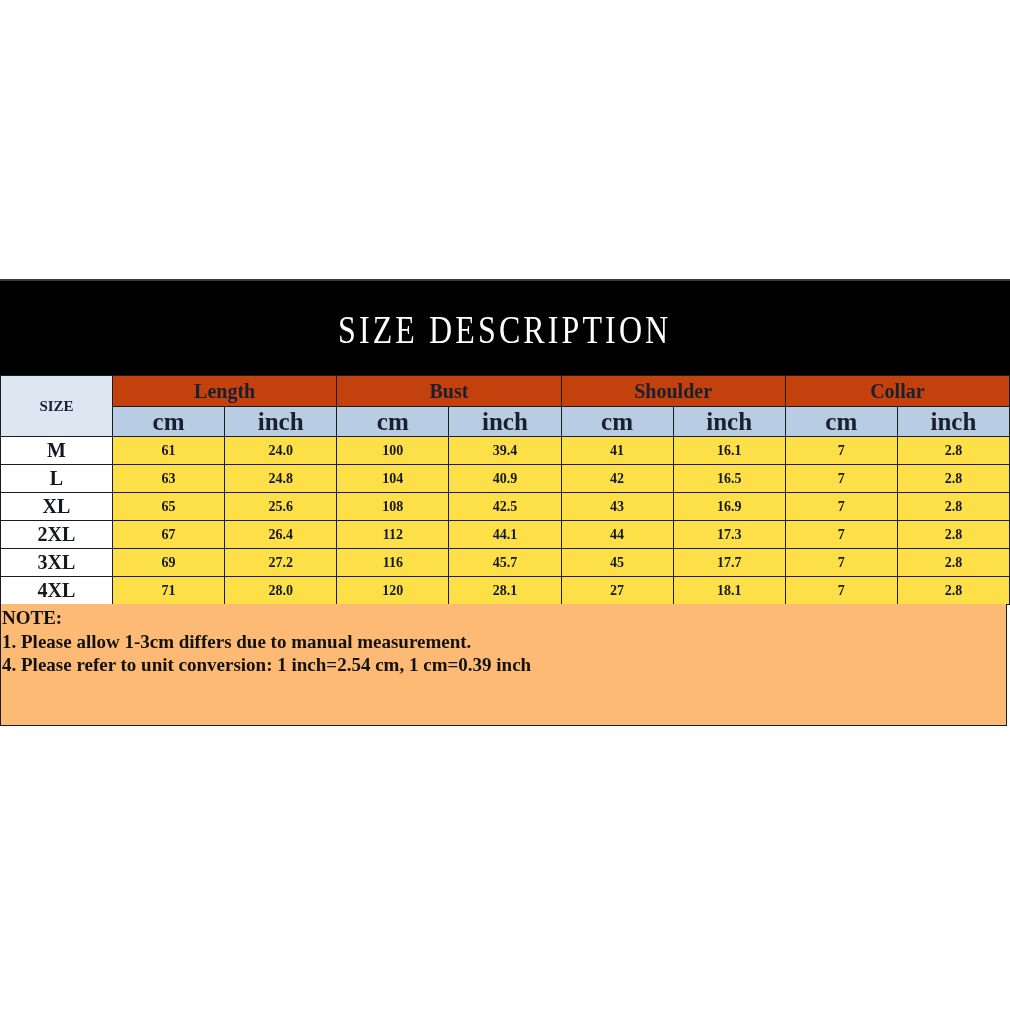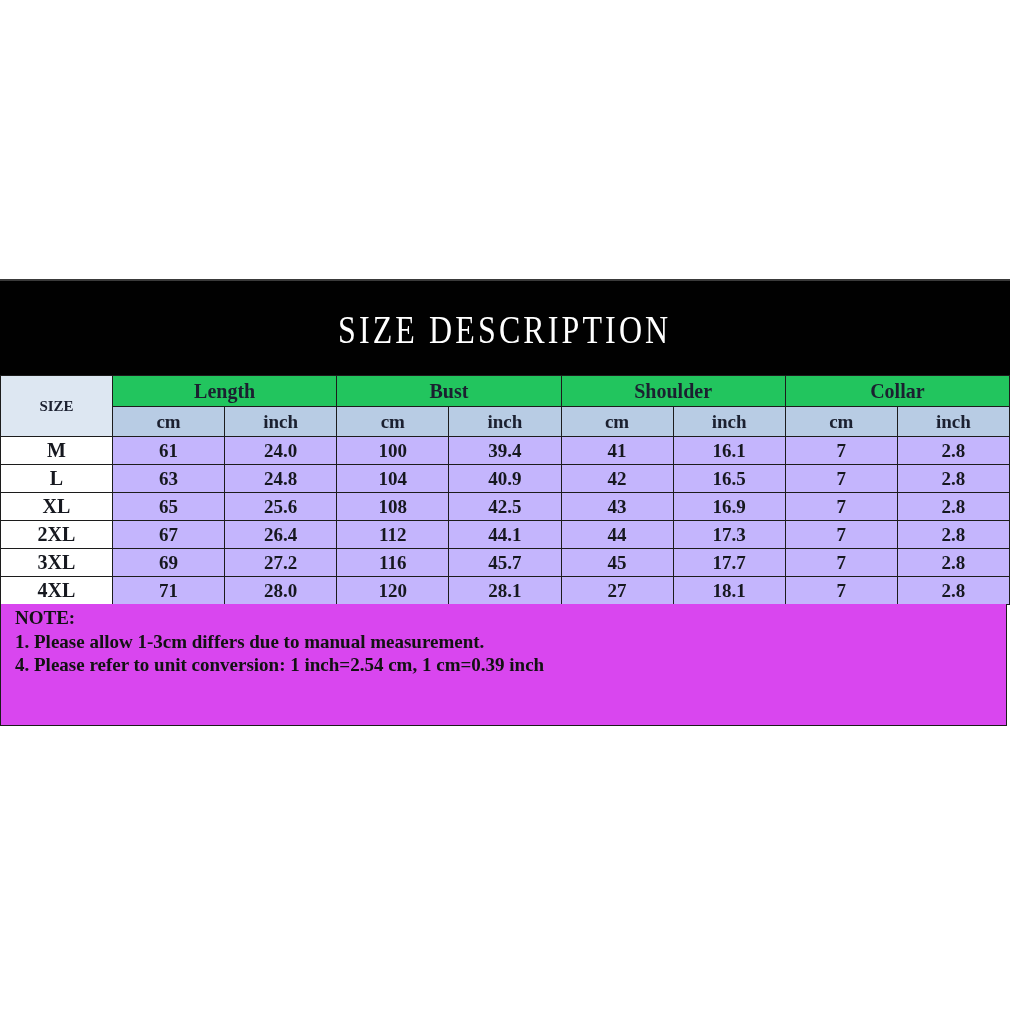--- a/index.html
+++ b/index.html
@@ -64,57 +64,57 @@
   tr.unit-row     { height: 30px; }
   tr.data-row     { height: 28px; }
 
   th.size-head {
     background: #dde7f2;
     font-size: 15px;
     font-weight: bold;
     color: #1b2030;
   }
   th.group-head {
-    background: #22c55e;
+    background: #c2410c;
     font-size: 20px;
     font-weight: bold;
     color: #1b2030;
   }
   th.unit-head {
     background: #b8cce4;
-    font-size: 19px;
+    font-size: 25px;
     font-weight: bold;
     color: #1b2030;
   }
   
   .dot-left { border-left: 1.5px dotted #2a2a2a !important; }
 
   td.size-cell {
     font-size: 20px;
     font-weight: bold;
     background: #ffffff;
   }
   td.val-cell {
-    font-size: 19px;
-    font-weight: bold;
-    background: #c4b5fd;
+    font-size: 14px;
+    font-weight: bold;
+    background: #fde047;
   }
 
   
   .notes {
     position: absolute;
     left: 0;
     top: 604px;
     width: 1007px;
     height: 122px;
     border-left: 1.5px solid #1c1c1c;
     border-right: 1.5px solid #1c1c1c;
     border-bottom: 1.5px solid #1c1c1c;
-    background: #d946ef;
-    padding-left: 14px;
+    background: #fdba74;
+    padding-left: 1px;
     box-sizing: border-box;
   }
   .note-line {
     font-family: "Liberation Serif", serif;
     font-size: 19px;
     font-weight: bold;
     color: #121212;
     line-height: 23.6px;
     white-space: nowrap;
   }

